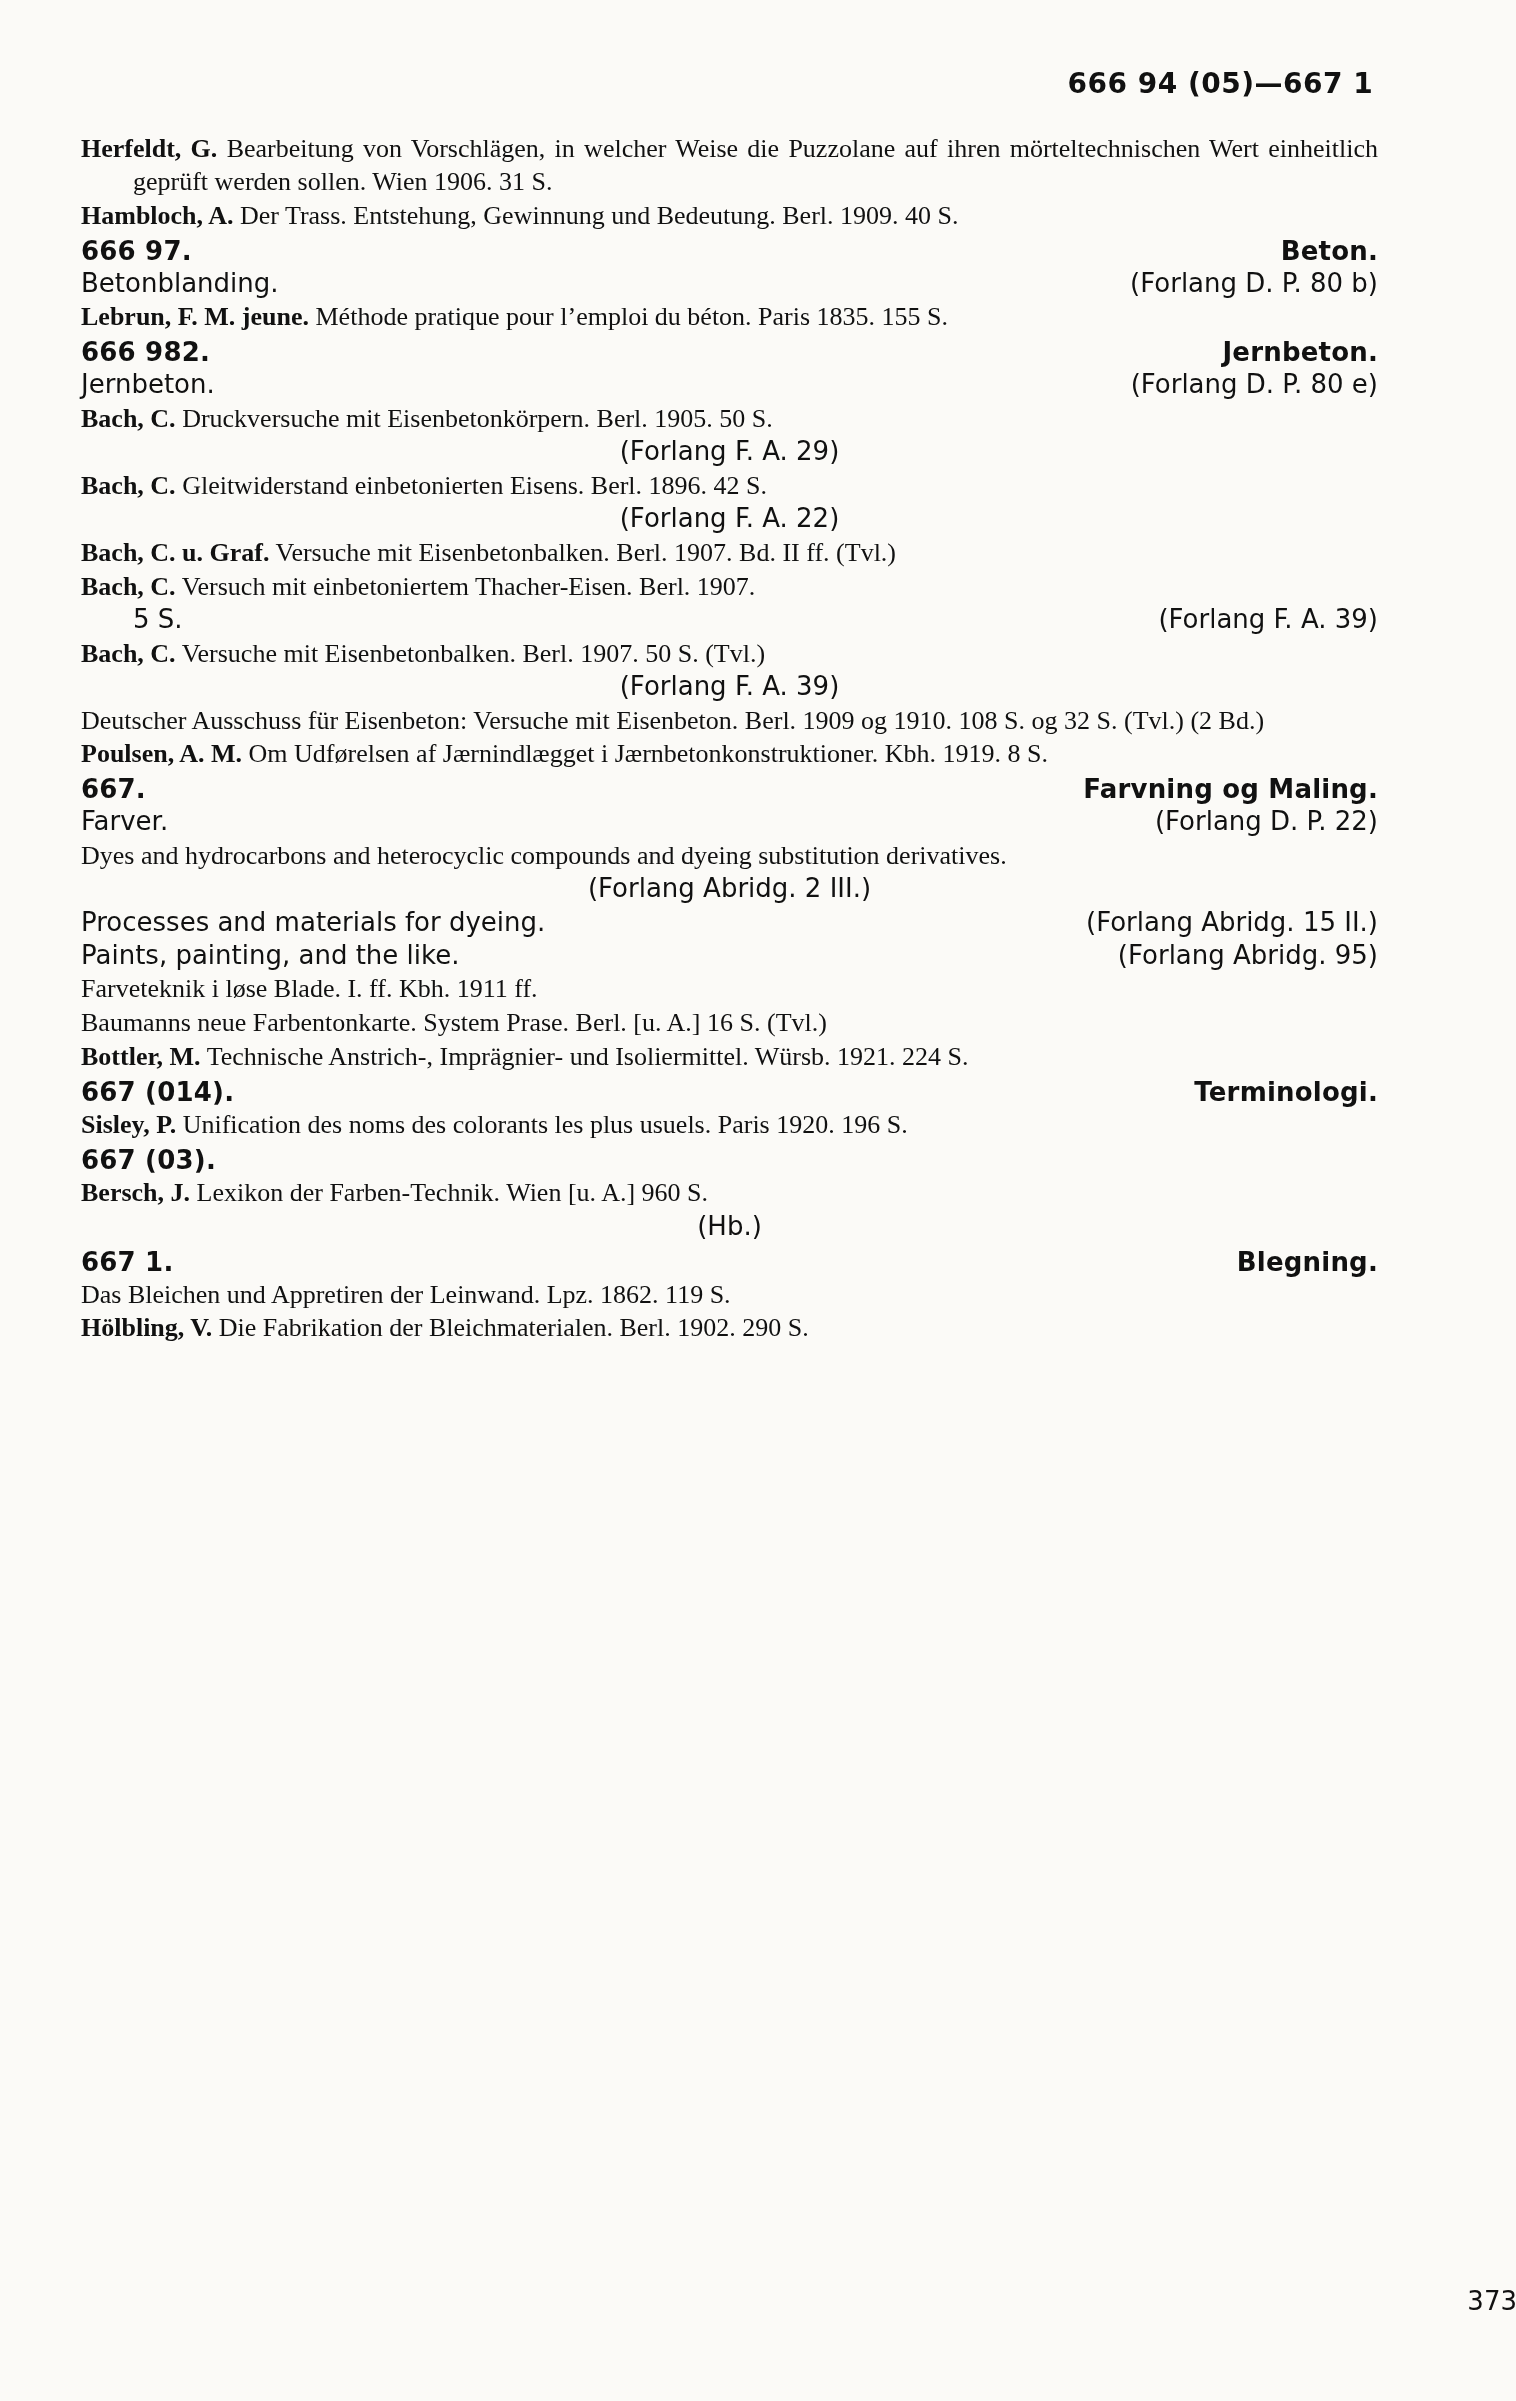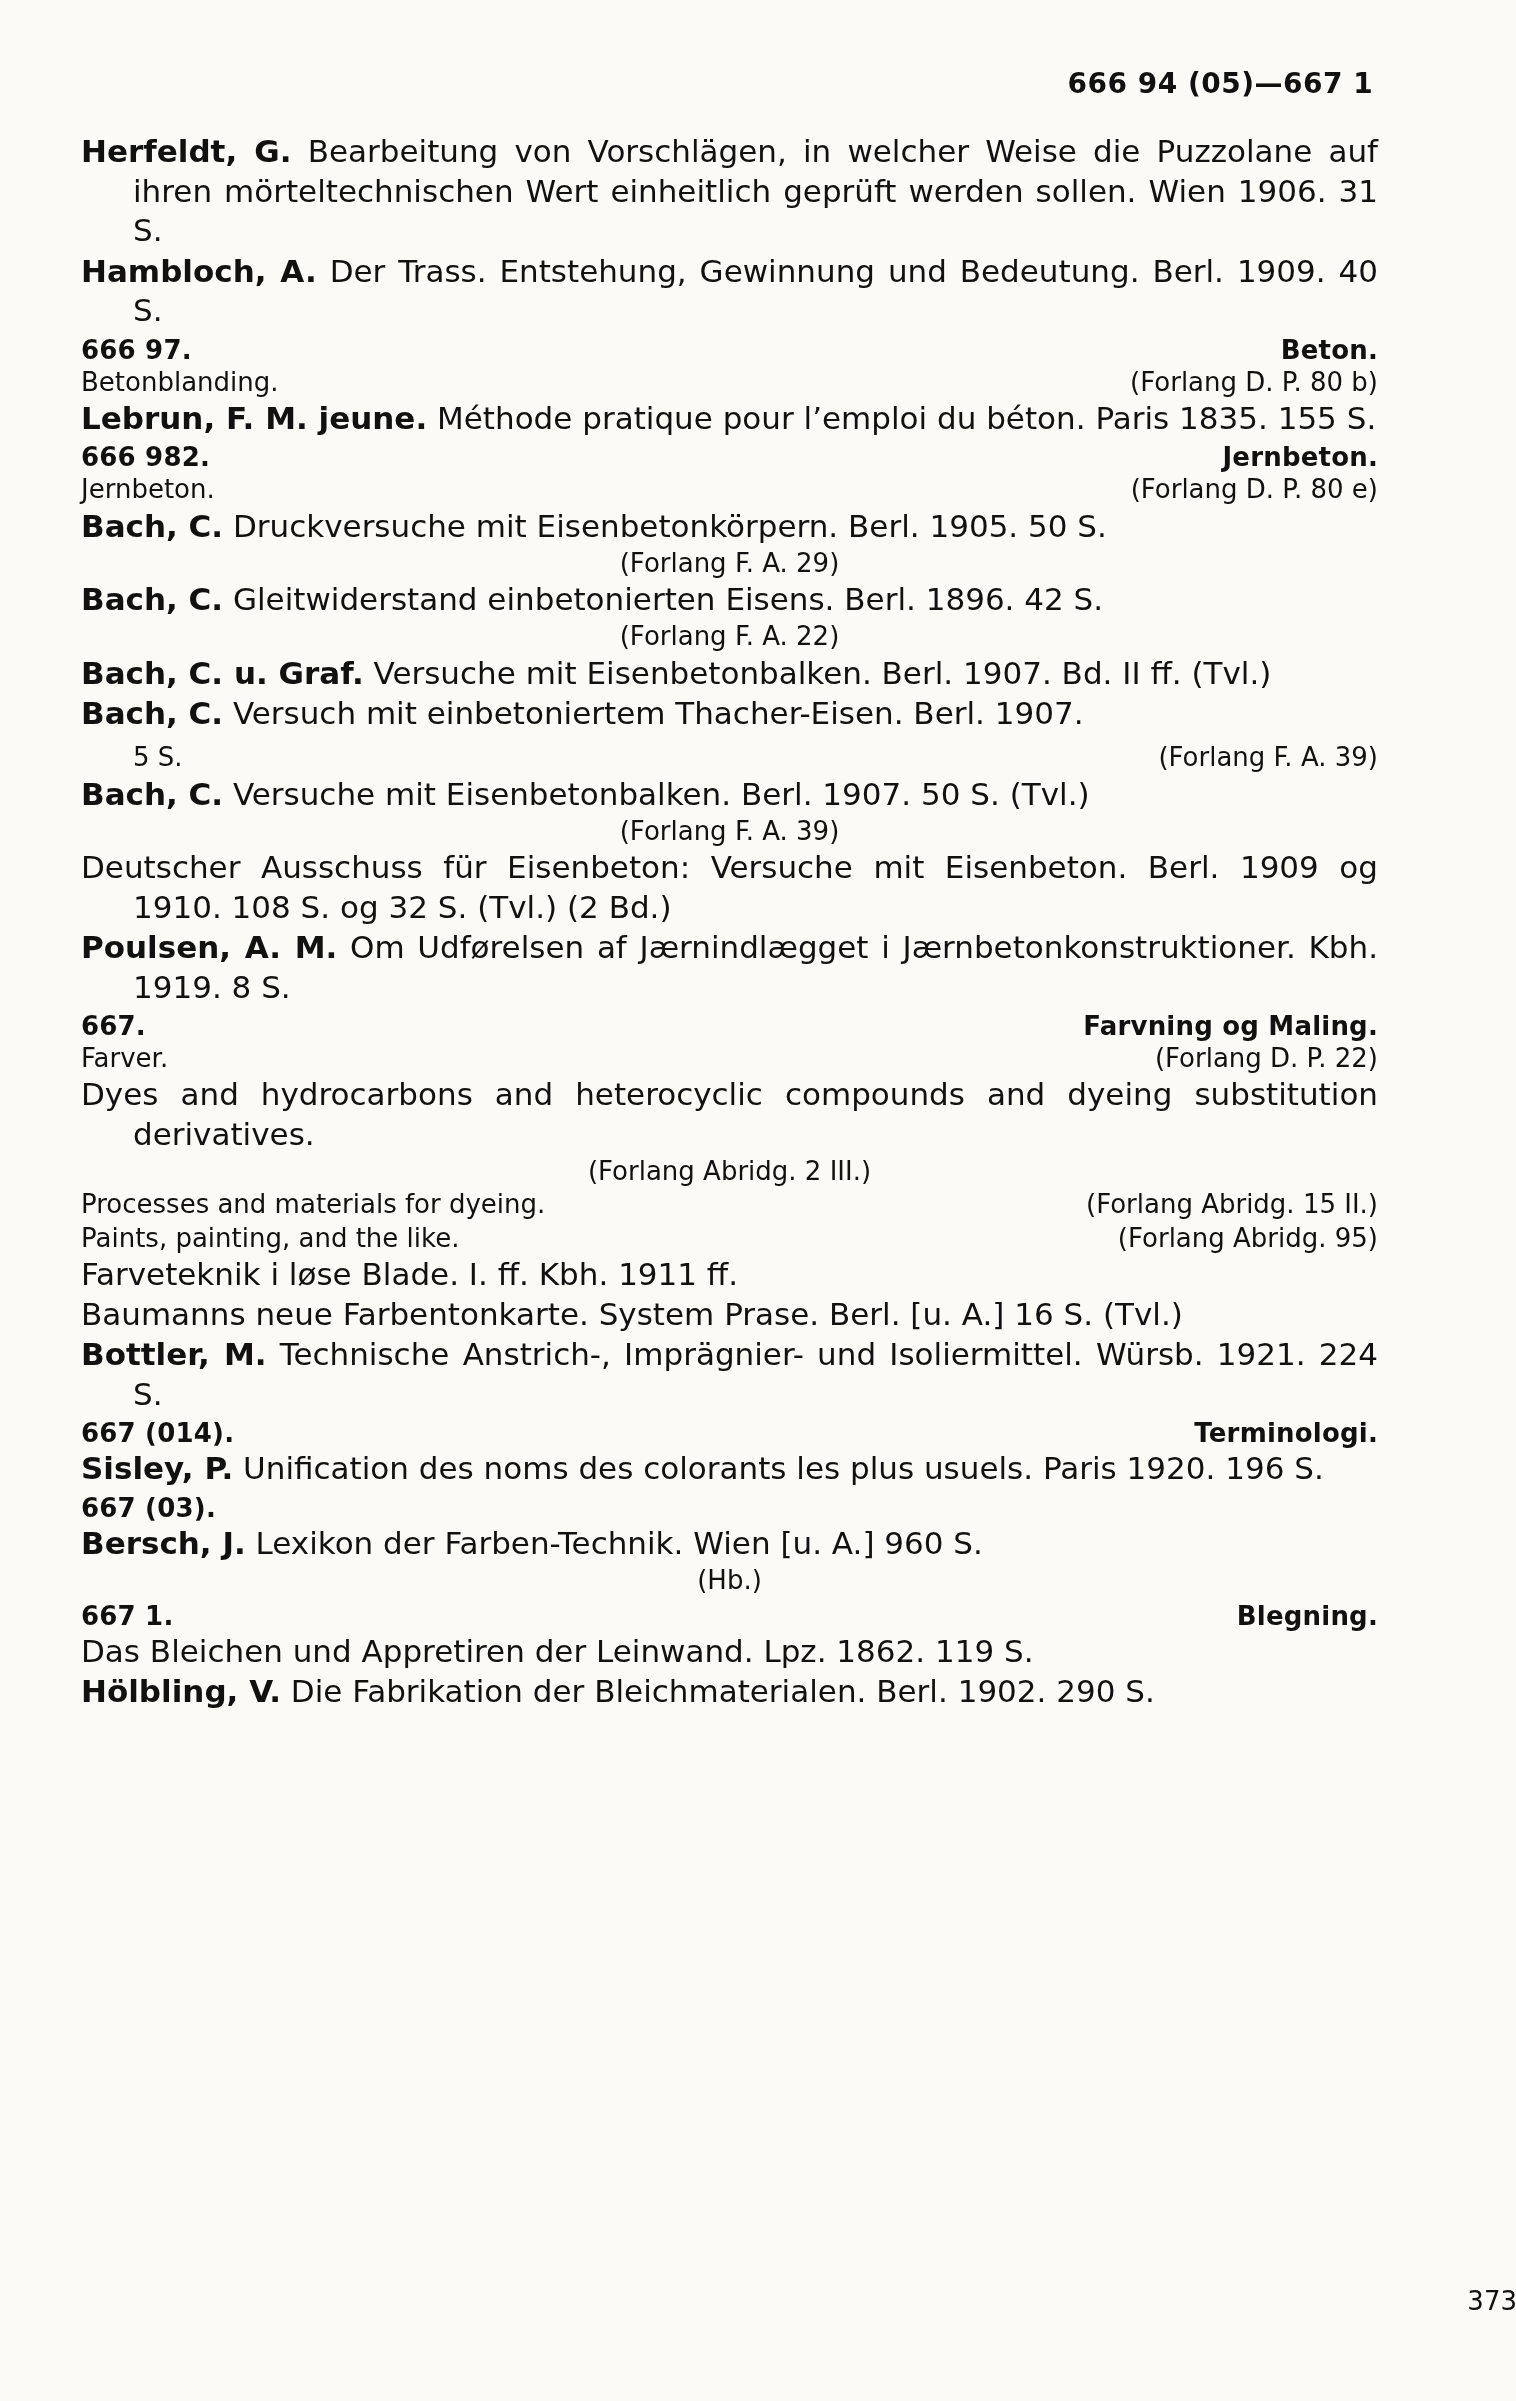--- a/index.html
+++ b/index.html
@@ -39,27 +39,28 @@
   }
   .runhead {
     text-align: right;
     font-weight: bold;
     font-size: 28px;
     letter-spacing: 0.5px;
     margin-bottom: 32px;
     padding-right: 4.8px;
   }
   .entry {
-    font-size: 31px;
+    font-size: 26px;
     line-height: 1.28;
     margin: 0 0 0.5px 0;
     text-align: justify;
     text-justify: inter-word;
     padding-left: 52px;
     text-indent: -52px;
+    font-family: Liberation Serif, serif;
   }
   .entry.noindent {
     padding-left: 0;
     text-indent: 0;
   }
   b, .bold {
     font-weight: bold;
   }
   .sechead {
     display: flex;
@@ -100,21 +101,20 @@
     right: 0;
     top: 2286px;
     text-align: right;
     font-size: 26px;
   }
   .justline {
     display: flex;
     justify-content: space-between;
     font-size: 26px;
     line-height: 1.28;
-    margin-top: 8px;
   }
 </style>
 </head>
 <body>
 
 <div class="page">
   <div class="paper"></div>
 
   <div class="content">
 

